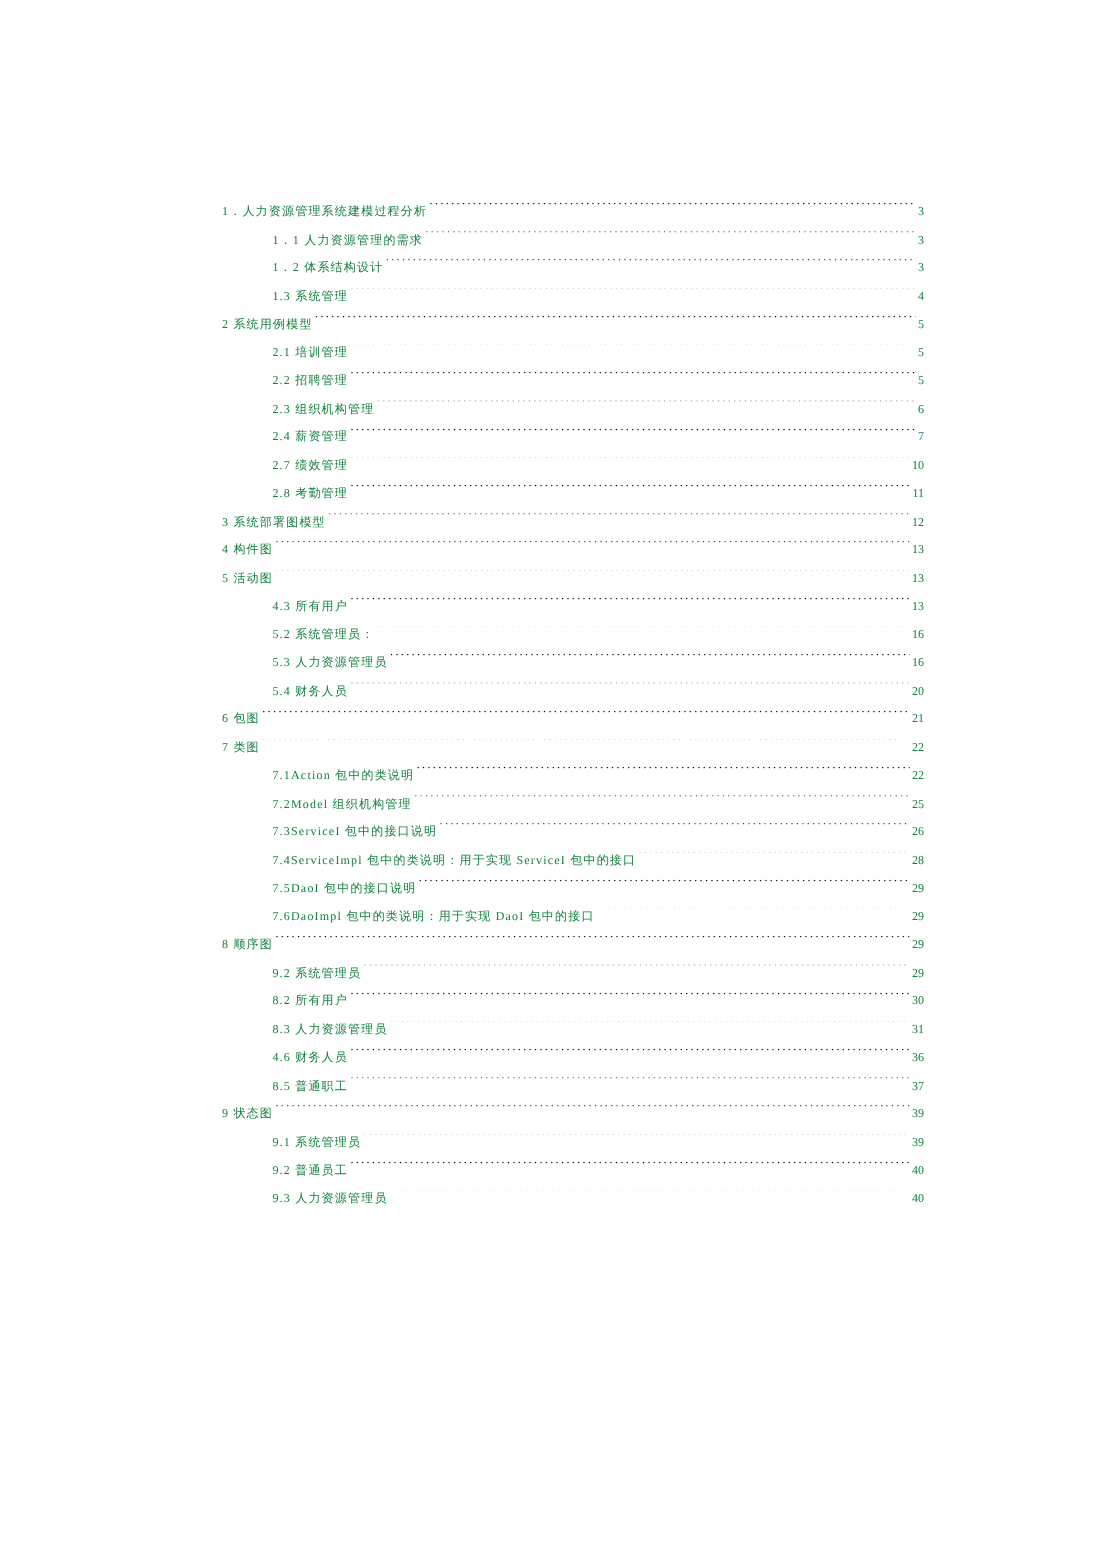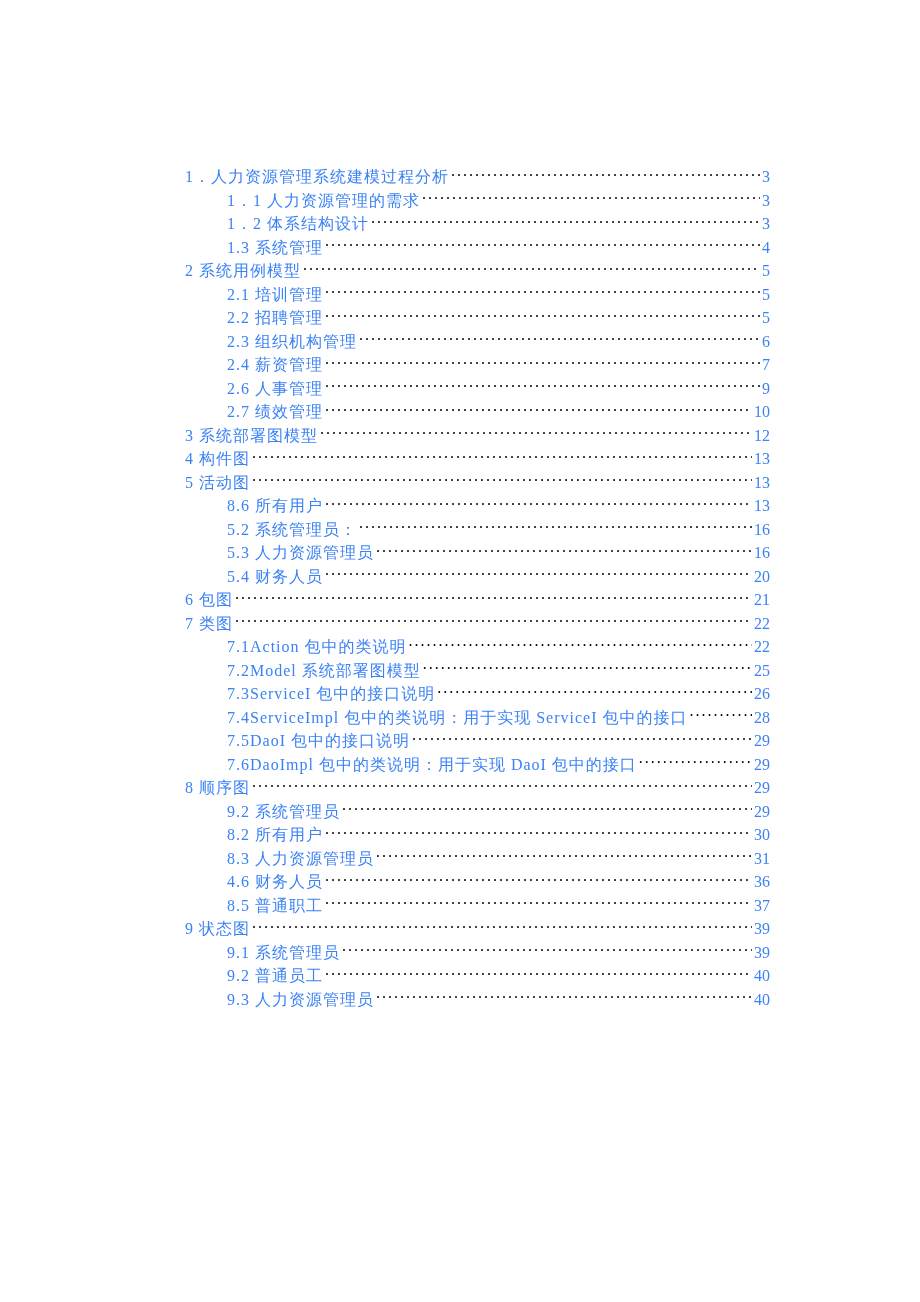--- a/index.html
+++ b/index.html
@@ -13,23 +13,23 @@
       width: 920px;
       height: 1302px;
       padding: 165px 150px 0 185px;
     }
     .toc-container {
       width: 100%;
     }
     .toc-line {
       display: flex;
       align-items: baseline;
-      font-size: 16px;
+      font-size: 10px;
       line-height: 23.5px;
-      color: #3b82f6;
+      color: #15803d;
       white-space: nowrap;
     }
     .toc-line.level-1 {
       padding-left: 0;
     }
     .toc-line.level-2 {
       padding-left: 42px;
       justify-content: space-between;
     }
     .toc-title {
@@ -99,46 +99,46 @@
       <span class="toc-title">2.3 组织机构管理</span>
       <span class="toc-dots"></span>
       <span class="toc-page">6</span>
     </div>
     <div class="toc-line level-2">
       <span class="toc-title">2.4 薪资管理</span>
       <span class="toc-dots"></span>
       <span class="toc-page">7</span>
     </div>
     <div class="toc-line level-2">
-      <span class="toc-title">2.6 人事管理</span>
-      <span class="toc-dots"></span>
-      <span class="toc-page">9</span>
-    </div>
-    <div class="toc-line level-2">
       <span class="toc-title">2.7 绩效管理</span>
       <span class="toc-dots"></span>
       <span class="toc-page">10</span>
     </div>
+    <div class="toc-line level-2">
+      <span class="toc-title">2.8 考勤管理</span>
+      <span class="toc-dots"></span>
+      <span class="toc-page">11</span>
+    </div>
     <div class="toc-line level-1">
       <span class="toc-title">3  系统部署图模型</span>
       <span class="toc-dots"></span>
       <span class="toc-page">12</span>
     </div>
     <div class="toc-line level-1">
       <span class="toc-title">4  构件图</span>
       <span class="toc-dots"></span>
       <span class="toc-page">13</span>
     </div>
     <div class="toc-line level-1">
       <span class="toc-title">5  活动图</span>
       <span class="toc-dots"></span>
       <span class="toc-page">13</span>
     </div>
     <div class="toc-line level-2">
-      <span class="toc-title">8.6 所有用户</span>
+      <span class="toc-title">4.3 所有用户</span>
       <span class="toc-dots"></span>
       <span class="toc-page">13</span>
     </div>
     <div class="toc-line level-2">
       <span class="toc-title">5.2 系统管理员：</span>
       <span class="toc-dots"></span>
       <span class="toc-page">16</span>
     </div>
     <div class="toc-line level-2">
       <span class="toc-title">5.3 人力资源管理员</span>
@@ -159,21 +159,21 @@
       <span class="toc-title">7  类图</span>
       <span class="toc-dots"></span>
       <span class="toc-page">22</span>
     </div>
     <div class="toc-line level-2">
       <span class="toc-title">7.1Action 包中的类说明</span>
       <span class="toc-dots"></span>
       <span class="toc-page">22</span>
     </div>
     <div class="toc-line level-2">
-      <span class="toc-title">7.2Model 系统部署图模型</span>
+      <span class="toc-title">7.2Model 组织机构管理</span>
       <span class="toc-dots"></span>
       <span class="toc-page">25</span>
     </div>
     <div class="toc-line level-2">
       <span class="toc-title">7.3ServiceI 包中的接口说明</span>
       <span class="toc-dots"></span>
       <span class="toc-page">26</span>
     </div>
     <div class="toc-line level-2">
       <span class="toc-title">7.4ServiceImpl 包中的类说明：用于实现 ServiceI 包中的接口</span>

